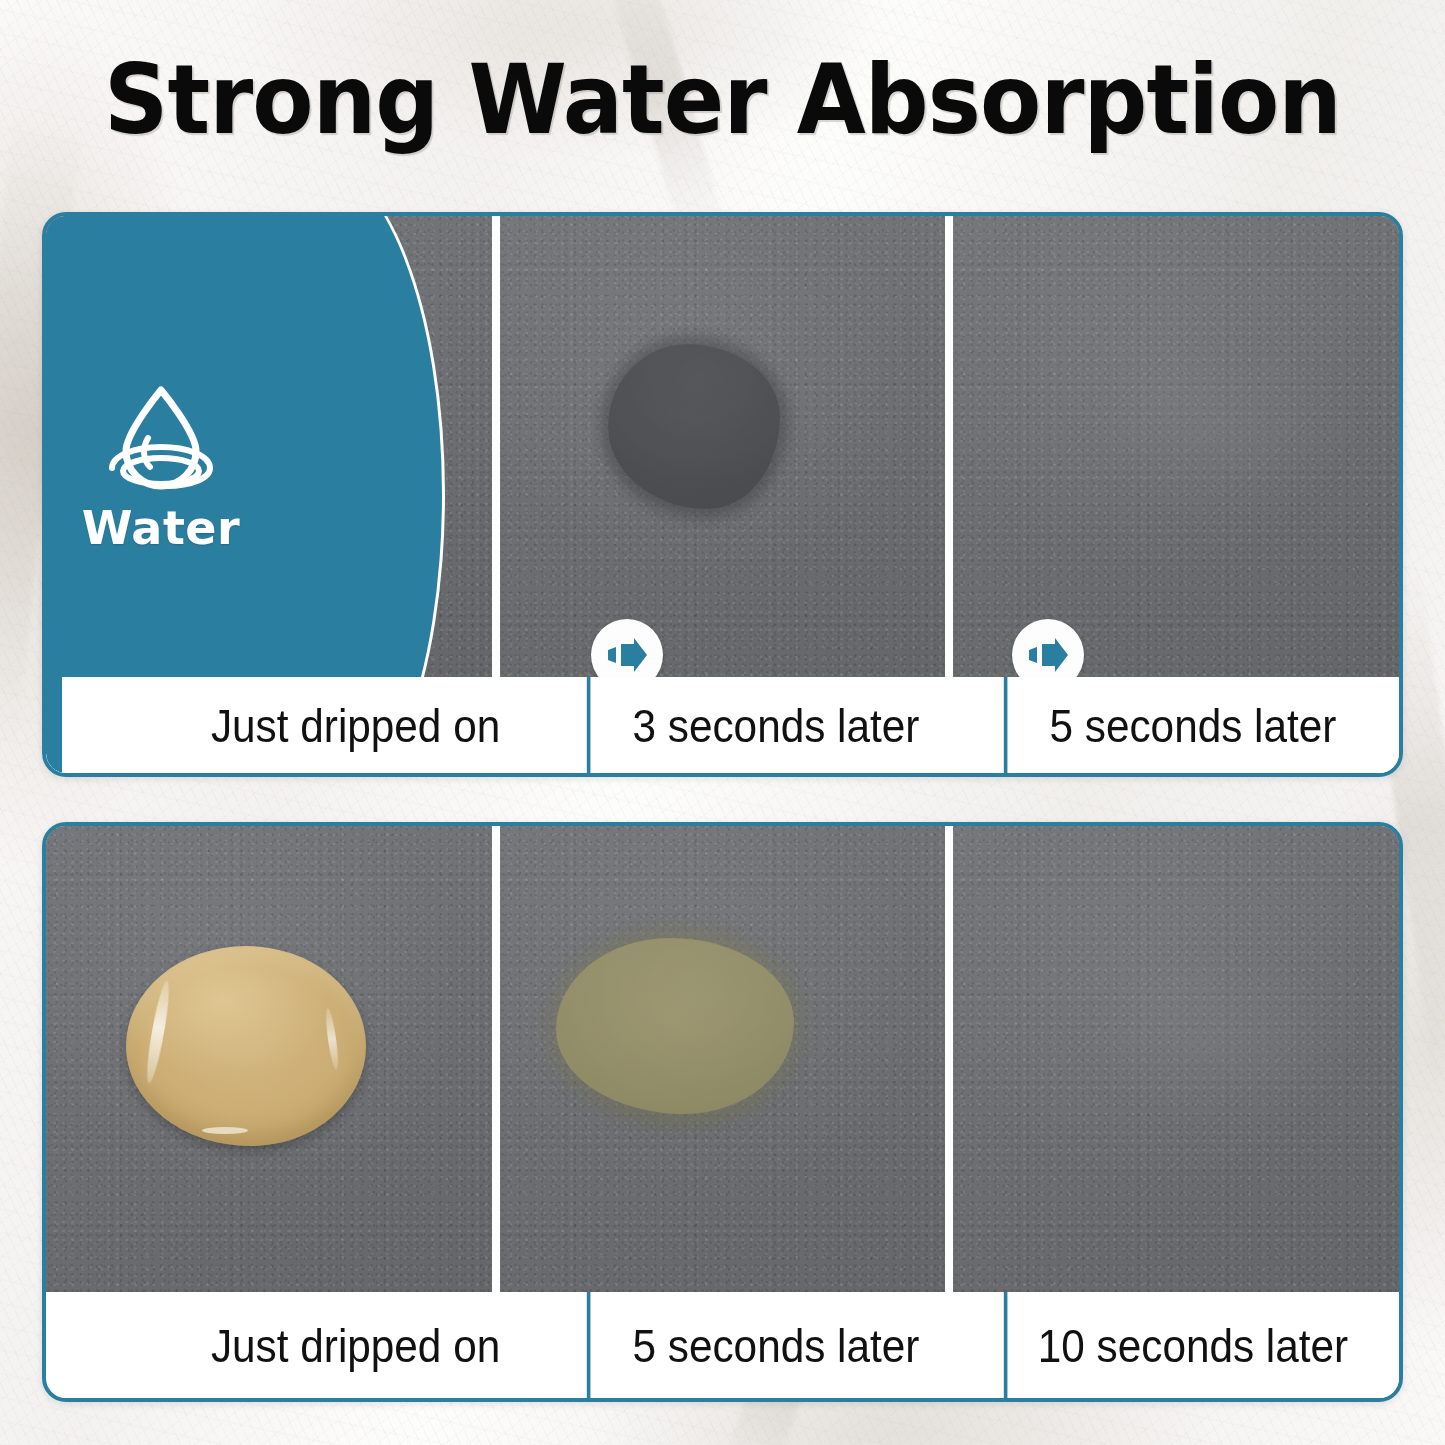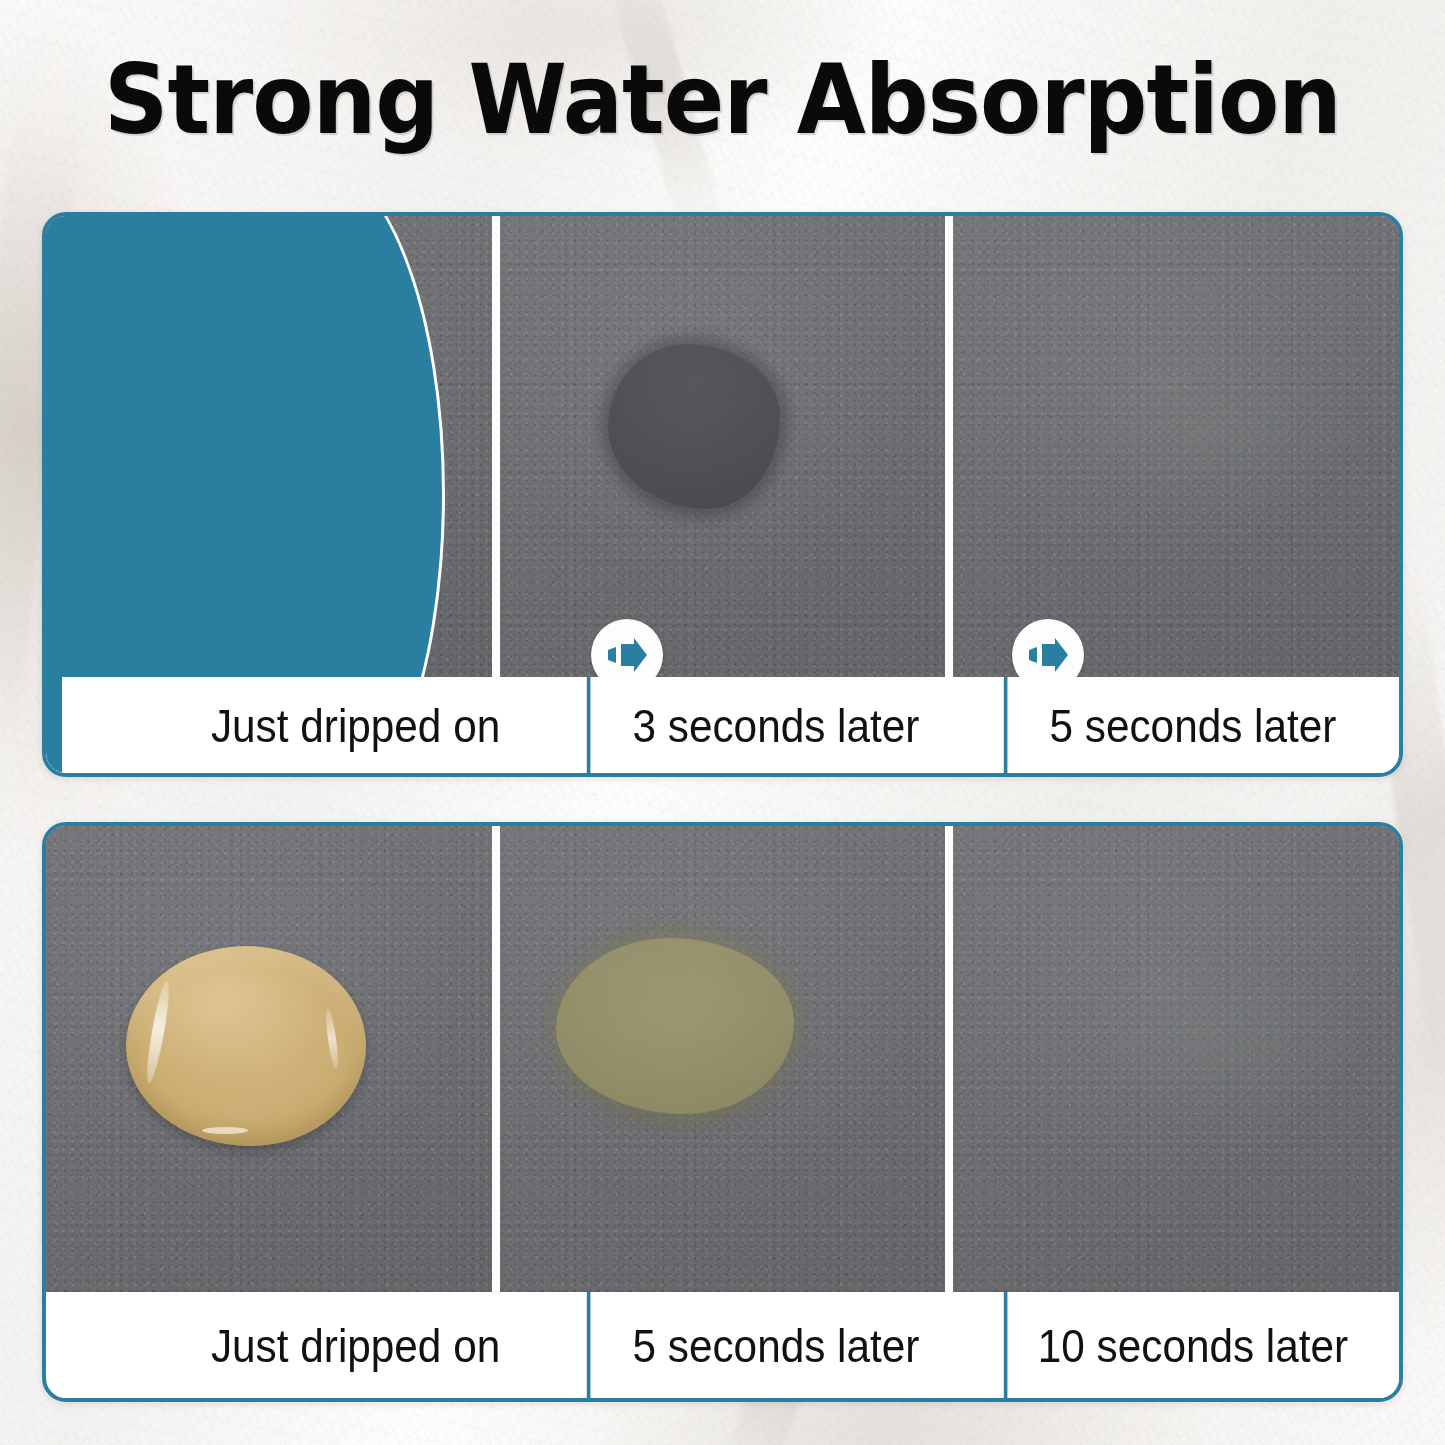--- a/index.html
+++ b/index.html
@@ -333,20 +333,31 @@
       <div class="blob stain-water"></div>
     </div>
 
     <div class="panel">
       <div class="blob residue"></div>
     </div>
   </div>
 
   <div class="wing">
     <div class="wing-curve"></div>
+    <div class="wing-inner">
+      <span class="wing-icon">
+        <svg width="122" height="118" viewBox="0 0 122 118" fill="none">
+          <path d="M61 14 C61 14 96 56 96 75 a35 35 0 0 1 -70 0 C26 56 61 14 61 14 Z" stroke="#ffffff" stroke-width="7" stroke-linejoin="round" fill="none"></path>
+          <path d="M48 62 C42 72 43 84 50 91" stroke="#ffffff" stroke-width="6" stroke-linecap="round" fill="none"></path>
+          <ellipse cx="61" cy="95" rx="38" ry="13" stroke="#ffffff" stroke-width="6" fill="none"></ellipse>
+          <path d="M12 92 C12 80 34 71 61 71 C88 71 110 80 110 92 C110 102 92 110 66 110" stroke="#ffffff" stroke-width="6" stroke-linecap="round" fill="none"></path>
+        </svg>
+      </span>
+      <span class="wing-label">Water</span>
+    </div>
   </div>
 
   <div class="arrow-badge" style="left:545px; top:403px;">
     <svg width="46" height="40" viewBox="0 0 46 40">
       <path d="M4 15 L12 12 L12 28 L4 25 Z" fill="#2a7fa0"></path>
       <path d="M17 9 L30 9 L30 3 L43 20 L30 37 L30 31 L17 31 Z" fill="#2a7fa0"></path>
     </svg>
   </div>
   <div class="arrow-badge" style="left:966px; top:403px;">
     <svg width="46" height="40" viewBox="0 0 46 40">

